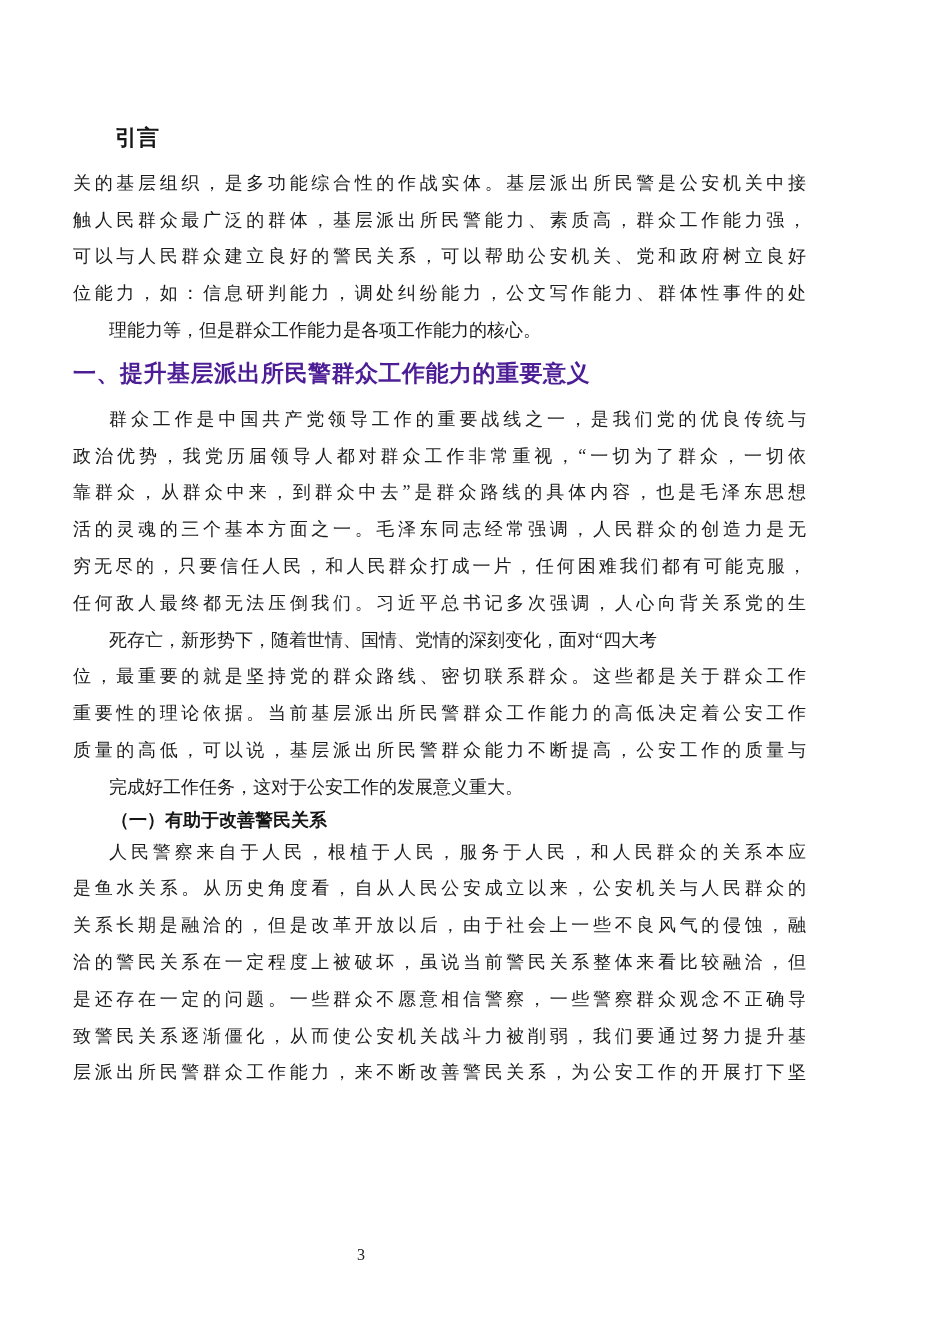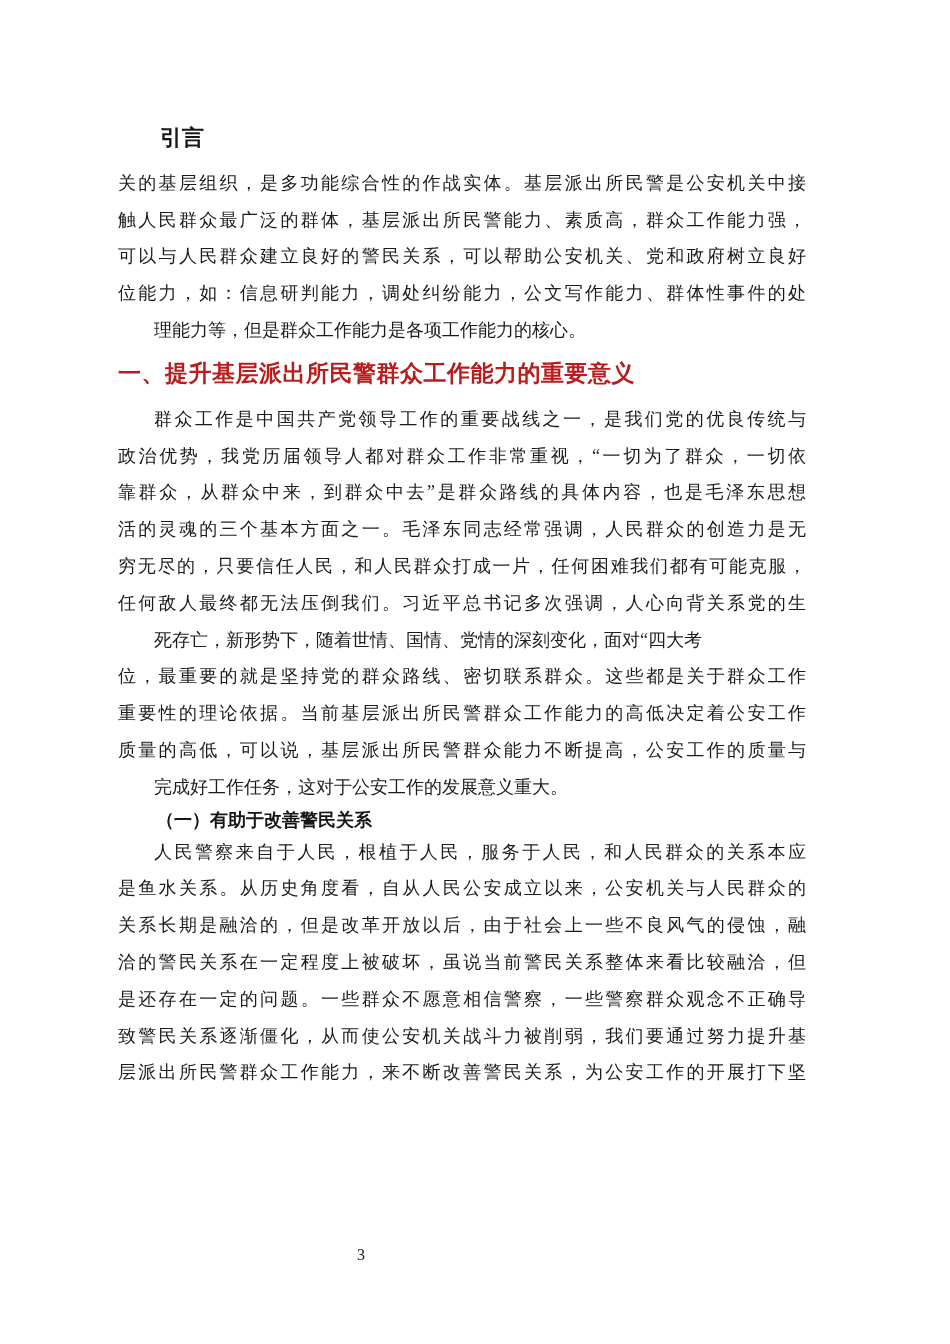--- a/index.html
+++ b/index.html
@@ -6,21 +6,21 @@
     margin: 0;
     padding: 0;
     background: #ffffff;
   }
   .page {
     position: relative;
     width: 950px;
     height: 1344px;
     background: #ffffff;
     box-sizing: border-box;
-    padding: 120px 144px 0 118px;
+    padding: 120px 144px 0 73px;
     color: #1b1b1b;
     font-family: "Liberation Serif", "DejaVu Serif", serif;
     overflow: hidden;
   }
   .h-intro {
     margin: 0;
     height: 36.8px;
     line-height: 36.8px;
     font-family: "Liberation Sans", "DejaVu Sans", sans-serif;
     font-weight: 700;
@@ -29,21 +29,21 @@
     color: #161616;
   }
   .h1 {
     margin: 2px 0 6px 0;
     height: 44px;
     line-height: 44px;
     font-family: "Liberation Sans", "DejaVu Sans", sans-serif;
     font-weight: 700;
     font-size: 23px;
     letter-spacing: 0.5px;
-    color: #b91c1c;
+    color: #4c1d95;
   }
   .h2 {
     margin: 0;
     height: 28px;
     line-height: 28px;
     font-family: Liberation Sans, sans-serif;
     font-weight: 700;
     font-size: 18px;
     text-indent: 38px;
     color: #161616;

